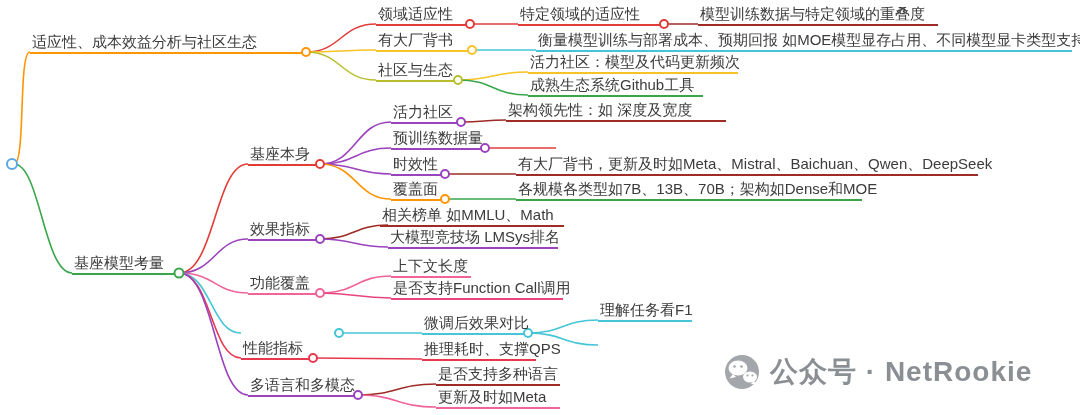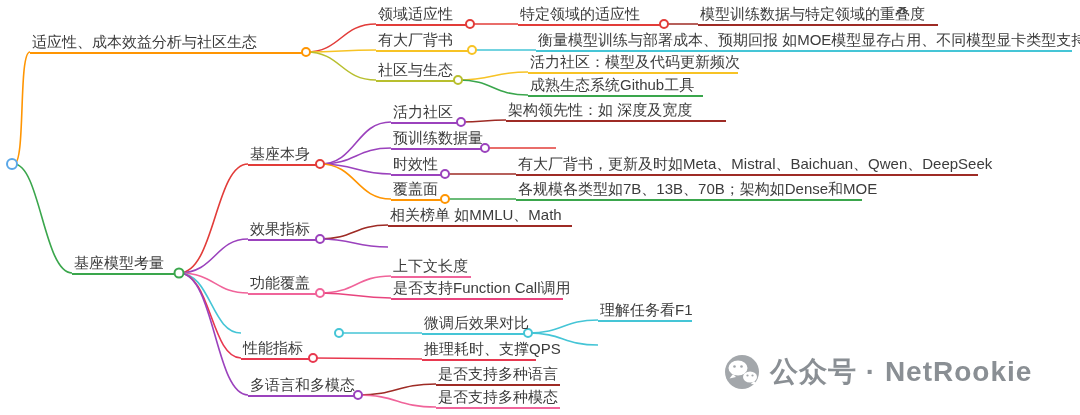--- a/index.html
+++ b/index.html
@@ -136,31 +136,32 @@
   <div class="label c-red" style="left:248px;top:144px;width:68px">基座本身</div>
   <div class="label c-purple" style="left:391px;top:102px;width:66px">活力社区</div>
   <div class="label c-darkred" style="left:506px;top:100px;width:220px">架构领先性：如 深度及宽度</div>
   <div class="label c-purple" style="left:391px;top:128px;width:90px">预训练数据量</div>
   <div class="label c-purple" style="left:391px;top:154px;width:50px">时效性</div>
   <div class="label c-darkred" style="left:516px;top:154px;width:462px">有大厂背书，更新及时如Meta、Mistral、Baichuan、Qwen、DeepSeek</div>
   <div class="label c-orange" style="left:391px;top:179px;width:50px">覆盖面</div>
   <div class="label c-green" style="left:516px;top:179px;width:346px">各规模各类型如7B、13B、70B；架构如Dense和MOE</div>
 
   <div class="label c-purple" style="left:248px;top:219px;width:68px">效果指标</div>
-  <div class="label c-darkred" style="left:388px;top:205px;width:184px">相关榜单 如MMLU、Math</div>
+  <div class="label c-darkred" style="left:380px;top:205px;width:184px">相关榜单 如MMLU、Math</div>
+  <div class="label c-purple" style="left:388px;top:227px;width:170px">大模型竞技场 LMSys排名</div>
 
   <div class="label c-pink" style="left:248px;top:273px;width:68px">功能覆盖</div>
   <div class="label c-pink" style="left:391px;top:256px;width:80px">上下文长度</div>
   <div class="label c-magenta" style="left:391px;top:278px;width:172px">是否支持Function Call调用</div>
 
   <div class="label c-cyan" style="left:422px;top:313px;width:102px">微调后效果对比</div>
   <div class="label c-cyan" style="left:598px;top:300px;width:94px">理解任务看F1</div>
 
   <div class="label c-crimson" style="left:241px;top:338px;width:68px">性能指标</div>
   <div class="label c-crimson" style="left:422px;top:339px;width:114px">推理耗时、支撑QPS</div>
 
   <div class="label c-purple" style="left:248px;top:375px;width:106px">多语言和多模态</div>
   <div class="label c-darkred" style="left:436px;top:364px;width:124px">是否支持多种语言</div>
-  <div class="label c-pink" style="left:436px;top:387px;width:124px">是否支持多种模态</div>
+  <div class="label c-pink" style="left:436px;top:387px;width:124px">更新及时如Meta</div>
 
   <div class="watermark-text">公众号 · NetRookie</div>
 
 </div>
 
 </body></html>

